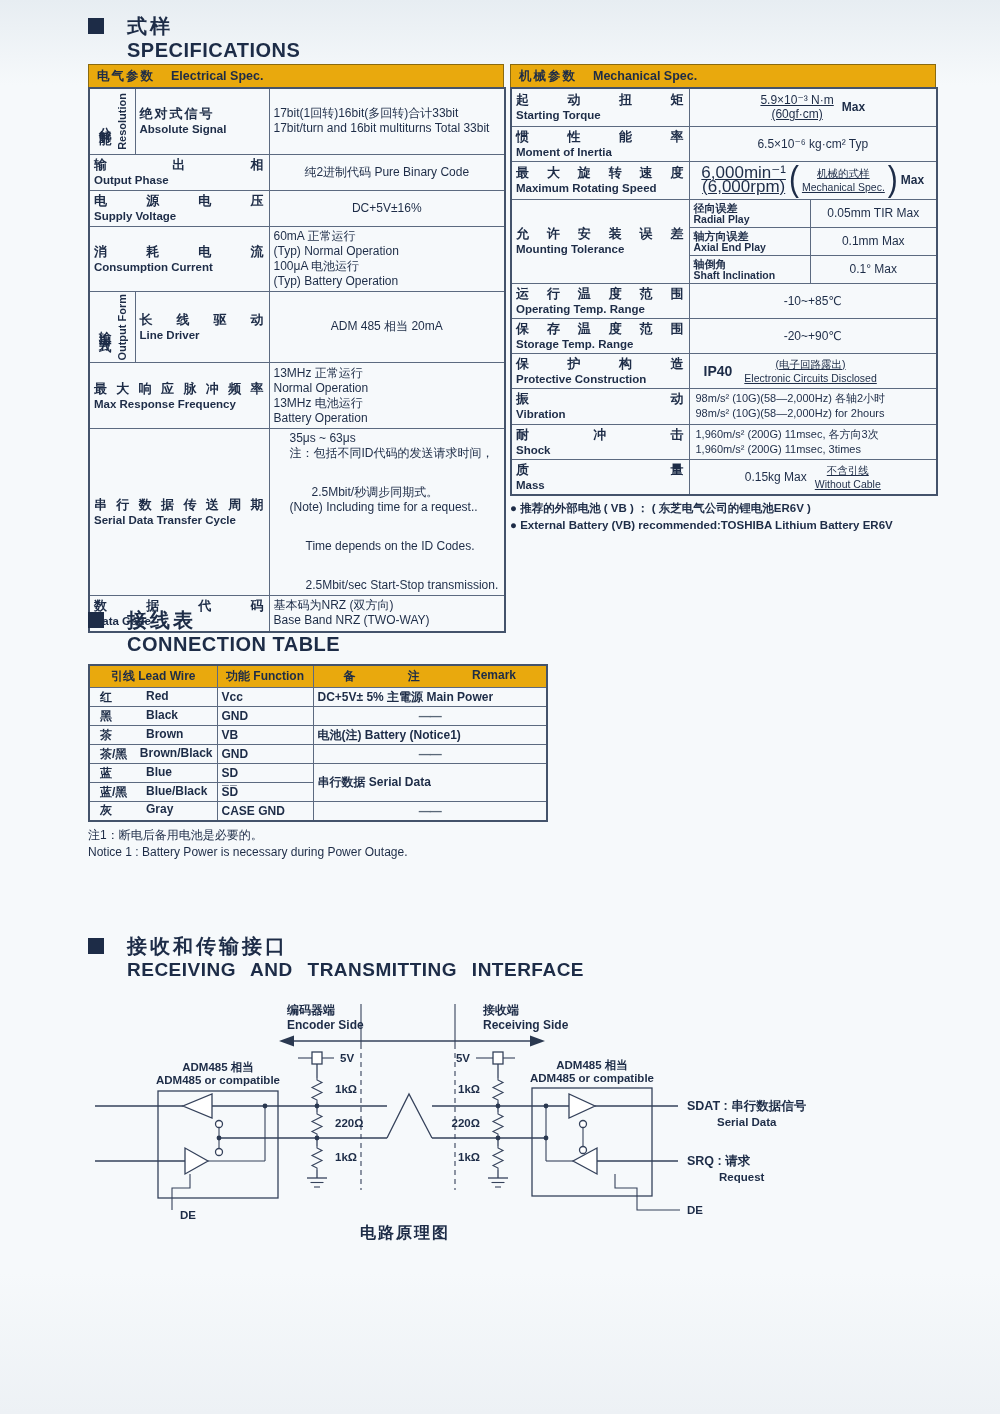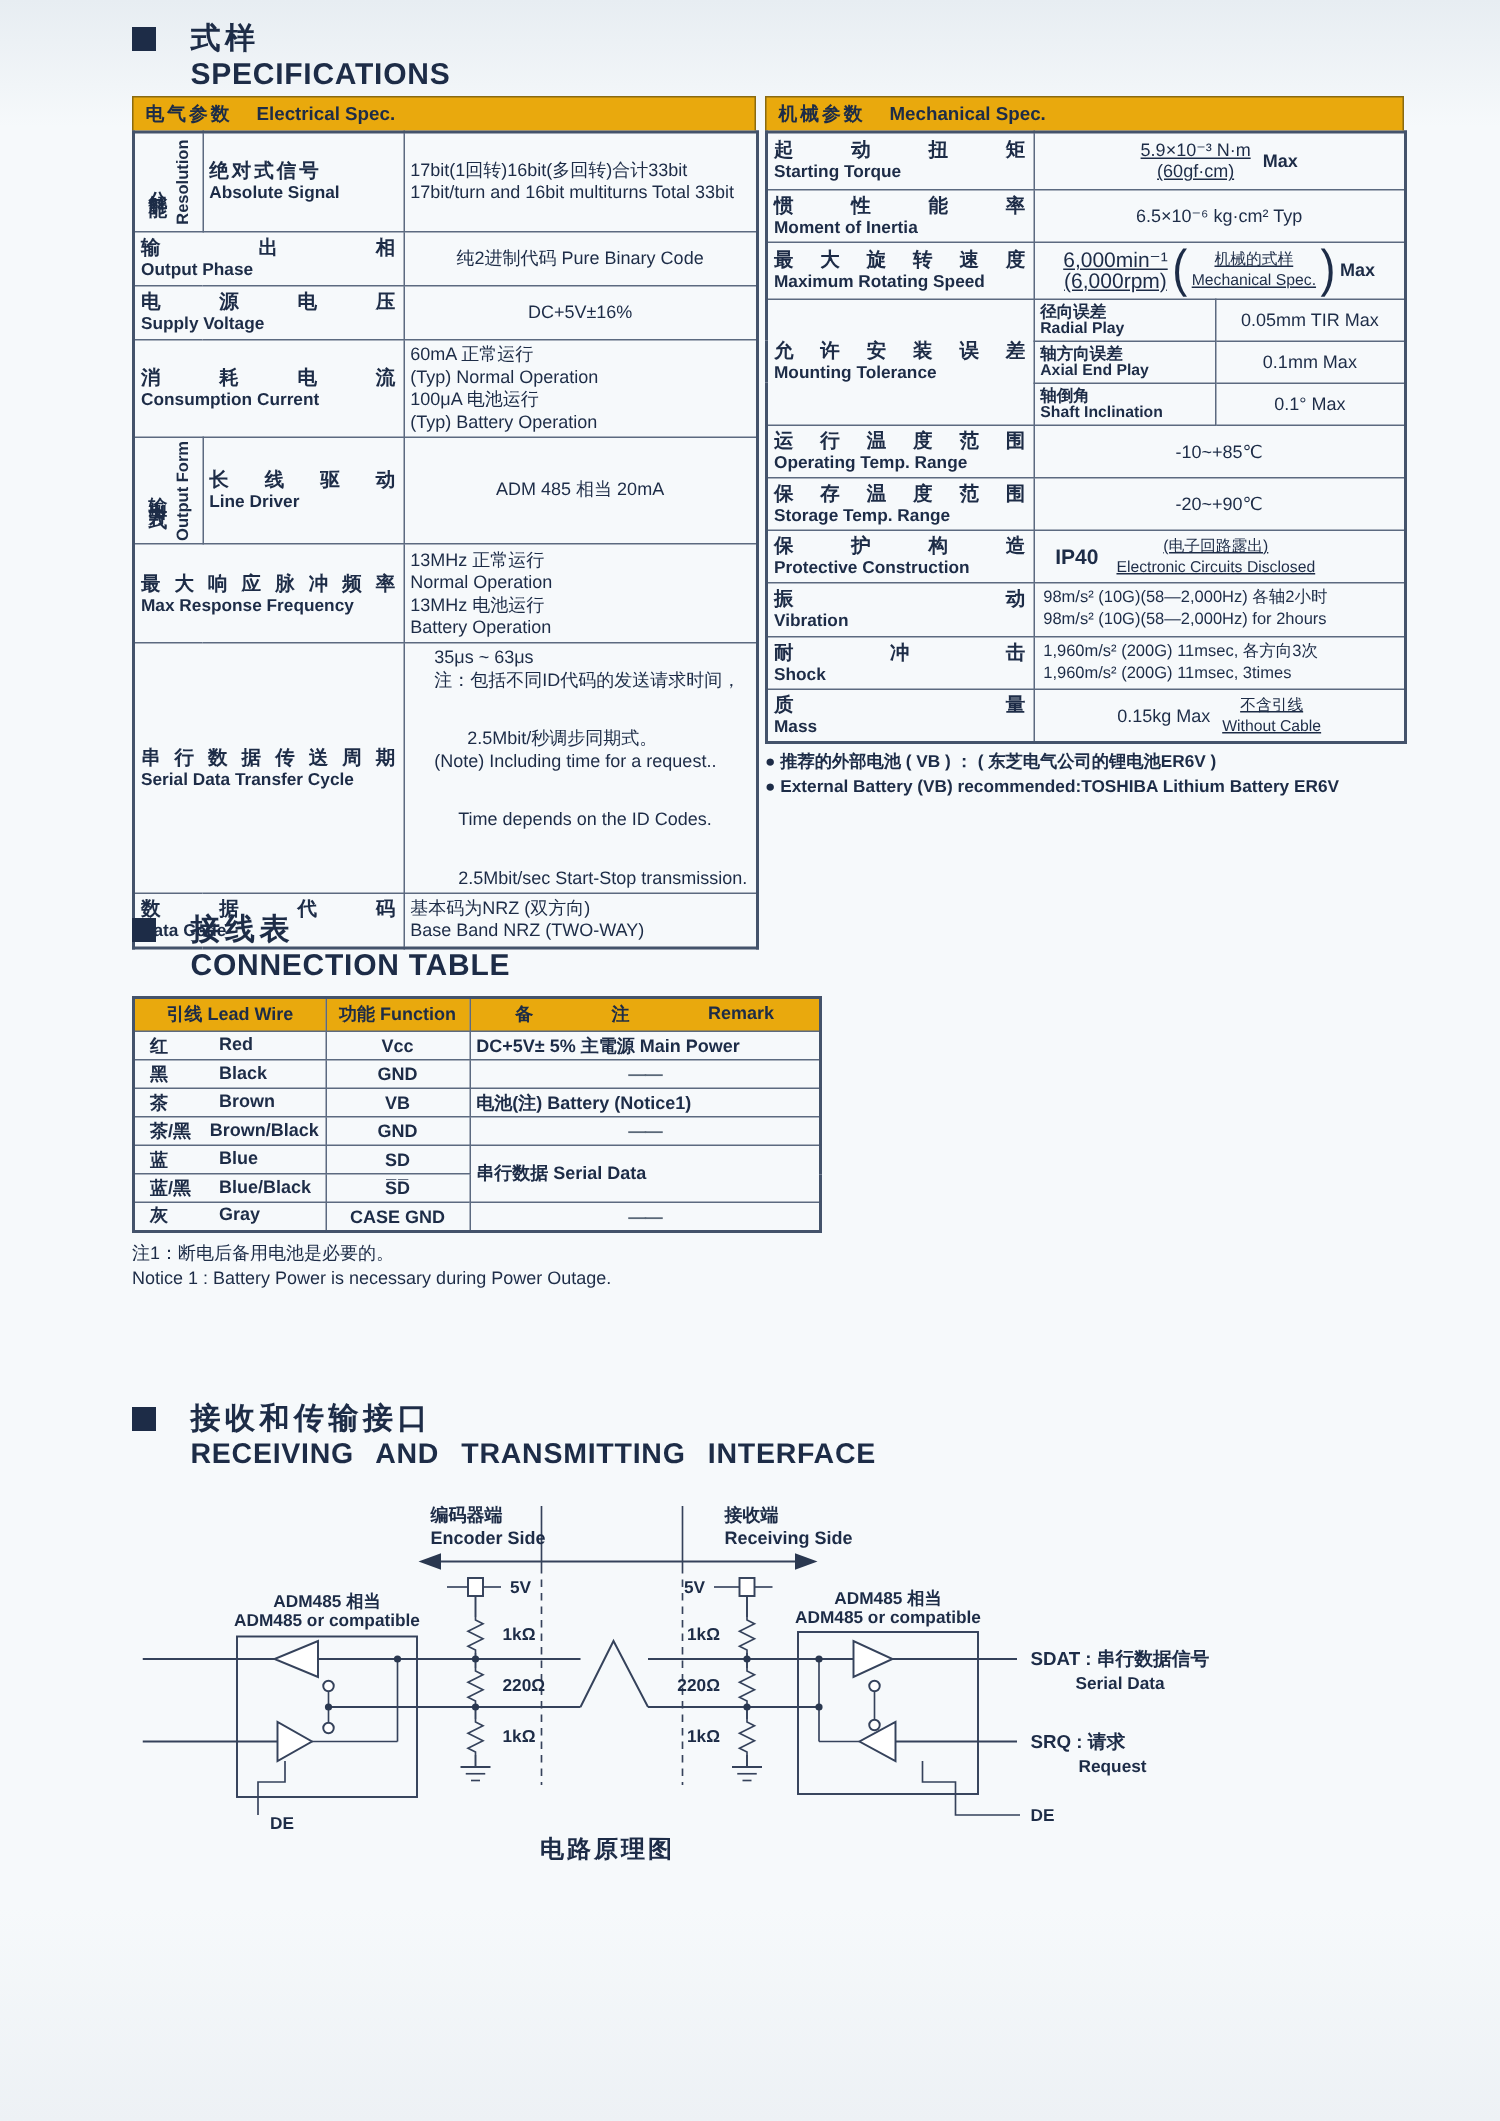--- a/index.html
+++ b/index.html
@@ -50,21 +50,21 @@
   .small{font-size:10.5px;}
   .subrow .szh{font-size:11px;font-weight:600;line-height:12px;}
   .subrow .sen{font-size:10.5px;font-weight:600;line-height:11px;}
   
   table.conn{border-collapse:collapse;width:100%;table-layout:fixed;border:2px solid var(--line-strong);}
   table.conn td,table.conn th{border:1px solid var(--line);font-size:12px;font-weight:600;padding:0 4px;}
   table.conn th{background:var(--accent);font-size:12px;height:21px;}
   .h3flex{display:flex;justify-content:space-between;padding:0 26px;}
   .leadcell{display:flex;padding-left:6px;}
   .leadcell .lz{width:46px;text-align:left;}
-  .fc{text-align:center;}
+  .fc{}
   .rm{padding-left:14px;font-weight:500;}
   .dash{text-align:center;color:#5a6878;letter-spacing:-1px;font-weight:400;}
   .notes{font-size:12px;line-height:17px;font-weight:500;}
   .bnotes{font-size:11.5px;line-height:17px;font-weight:600;}
   svg text{fill:var(--ink);font-family:"Liberation Sans","DejaVu Sans",sans-serif;}
   svg .w{stroke:#35425b;stroke-width:1.3;fill:none;}
   svg .thin{stroke:#35425b;stroke-width:1.1;fill:none;}
   svg .comp{fill:#ffffff;stroke:#35425b;stroke-width:1.3;}
   svg .dot{fill:#2a3850;stroke:none;}
   svg .lbl{font-size:11.5px;font-weight:600;}
@@ -222,21 +222,21 @@
       </td>
       <td class="val vc" colspan="2">6.5×10⁻⁶ kg·cm²  Typ</td>
     </tr>
     <tr style="height:38px">
       <td class="lab">
         <div class="zh">最大旋转速度</div>
         <div class="en">Maximum Rotating Speed</div>
       </td>
       <td class="val" colspan="2">
         <div class="flexv" style="gap:3px">
-          <span class="stack small" style="font-size:14px">
+          <span class="stack small" style="font-size:17px">
             <div>6,000min⁻¹</div>
             <div>(6,000rpm)</div>
           </span>
           <span class="bigparen">(</span>
           <span class="stack small">
             <div>机械的式样</div>
             <div>Mechanical Spec.</div>
           </span>
           <span class="bigparen">)</span>
           <span class="suffix">Max</span>

